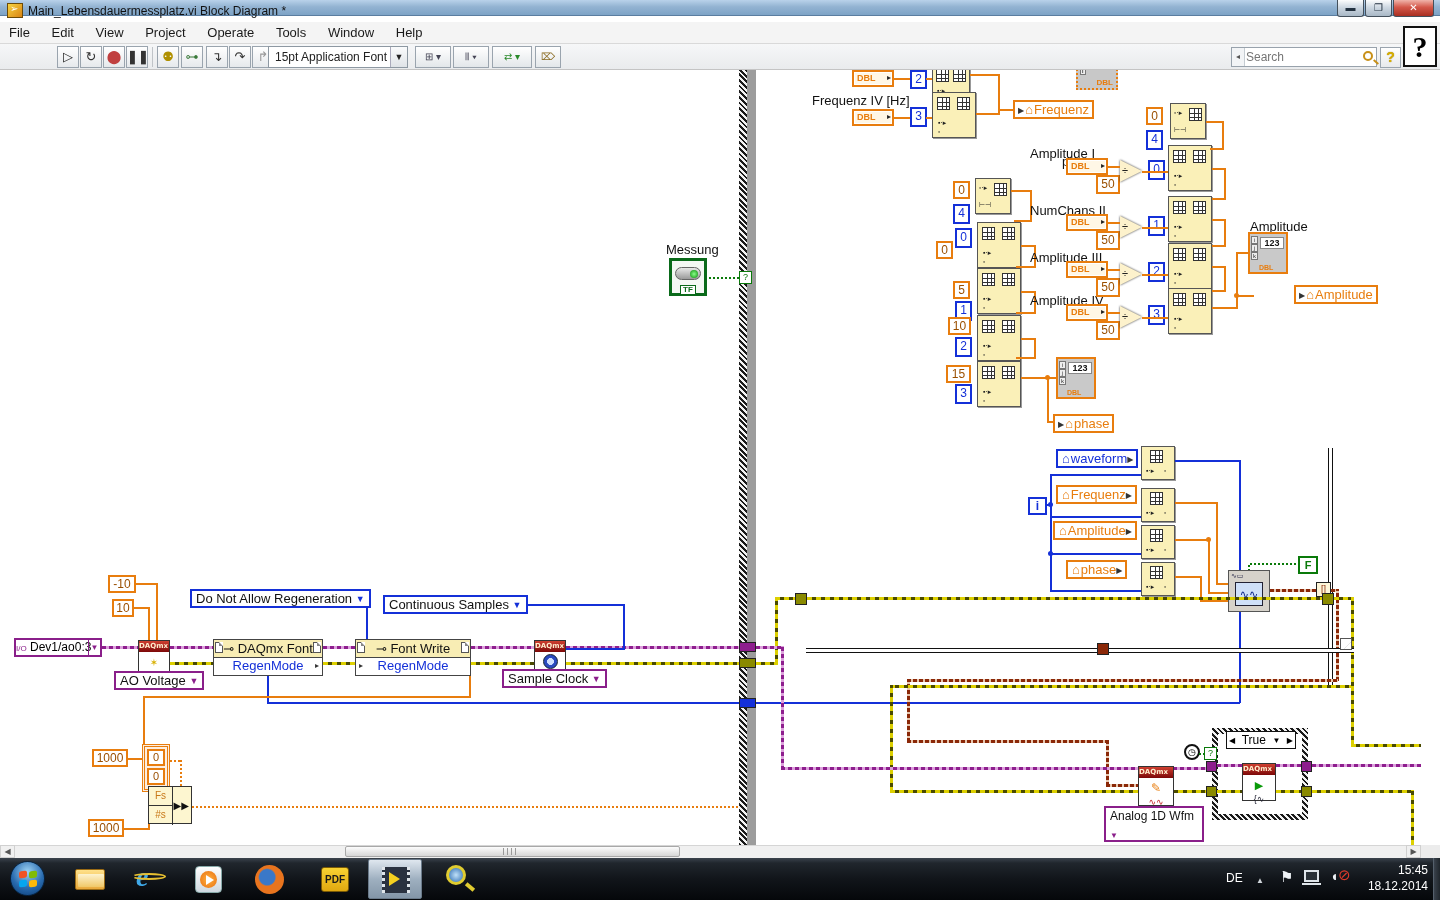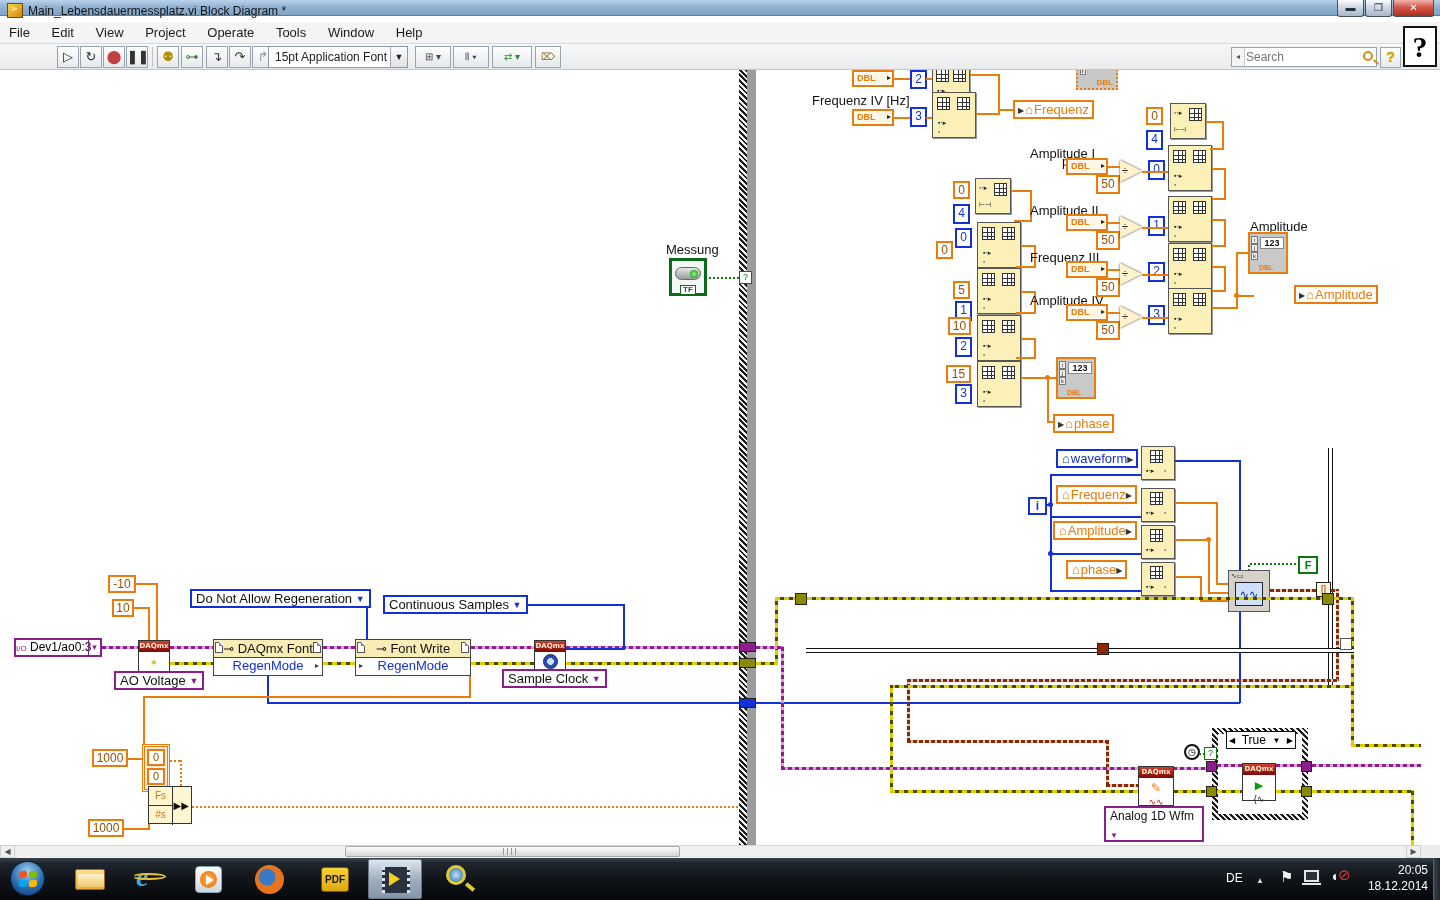--- a/index.html
+++ b/index.html
@@ -42,21 +42,21 @@
   .enum{position:absolute;height:19px;background:#fff;font-size:13px;line-height:15px;color:#111;padding:0 4px;white-space:nowrap}
   .enum .dd{font-size:9px;vertical-align:1px}
   .enum.p{border:2px solid #8a1f8a}.enum.p .dd{color:#8a1f8a}
   .enum.b{border:2px solid #1430d8}.enum.b .dd{color:#1430d8}
   .prop{position:absolute;border:1px solid #444;background:#fff}
   .prop .r1{height:18px;background:#f8edb4;border-bottom:1px solid #444;font-size:13px;text-align:center;line-height:17px;color:#111;position:relative}
   .prop .r2{height:17px;font-size:13px;text-align:center;line-height:16px;color:#1430d8;position:relative}
   .pg{position:absolute;top:2px;width:8px;height:11px;border:1px solid #555;background:#fff}
   .pg:after{content:"";position:absolute;right:-1px;top:-1px;border:2px solid #fff;border-left-color:#888;border-bottom-color:#888}
   .vi{position:absolute;width:32px;height:34px;border:1px solid #333;background:#fff}
-  .vi .h{height:11px;background:linear-gradient(#d04030,#7c0808);color:#ffeccc;font-size:7px;font-weight:bold;text-align:center;line-height:11px;font-family:"DejaVu Sans",sans-serif}
+  .vi .h{height:11px;background:linear-gradient(#d04030,#7c0808);color:#ffeccc;font-size:7px;font-weight:bold;text-align:left;line-height:11px;font-family:"DejaVu Sans",sans-serif}
   .vi .b{position:relative;height:21px;text-align:center}
   .anode{position:absolute;border:1px solid #555;background:#faf0b8;box-shadow:1px 1px 0 #999}
   .grid{position:absolute;width:13px;height:13px;border:1px solid #333;background:
      linear-gradient(#333,#333) 4px 0/1px 100% no-repeat,
      linear-gradient(#333,#333) 8px 0/1px 100% no-repeat,
      linear-gradient(#333,#333) 0 4px/100% 1px no-repeat,
      linear-gradient(#333,#333) 0 8px/100% 1px no-repeat,#fff}
   .mk{position:absolute;font-size:7px;color:#222;line-height:7px}
   .wire{position:absolute}
   .w-or{background:#e87d0e}
@@ -340,22 +340,22 @@
         <i>j</i>
         <i>k</i>
       </span>
     <div class="v">123</div>
     <span class="d">DBL</span>
   </div>
   <div class="lv" style="left:1053px;top:344px"><span class="ar">▶</span><span class="house"></span><span>phase</span></div>
 
   <div class="lbl" style="left:1030px;top:76px">Amplitude I</div>
   <div class="lbl" style="left:1062px;top:84px">phase</div>
-  <div class="lbl" style="left:1030px;top:133px">Amplitude II</div>
-  <div class="lbl" style="left:1030px;top:180px">Frequenz III</div>
+  <div class="lbl" style="left:1030px;top:133px">NumChans II</div>
+  <div class="lbl" style="left:1030px;top:180px">Amplitude III</div>
   <div class="lbl" style="left:1030px;top:223px">Amplitude IV</div>
 
   <div class="dblc" style="left:1066px;top:88px">
       <span class="t">DBL</span>
       <span class="a">▸</span>
     </div>
   <div class="const" style="left:1096px;top:105px;width:24px;height:19px">50</div>
   <div class="divtri" style="left:1120px;top:90px"></div>
   <div class="constb" style="left:1148px;top:90px;width:17px;height:20px">0</div>
   <div class="dblc" style="left:1066px;top:144px">
@@ -621,17 +621,17 @@
     <div class="abs" style="left:14px;top:6px;width:20px;height:20px;border-radius:50%;border:3px solid #e0cc30;background:radial-gradient(#bfe0f8,#2a6ab0)"></div>
     <div class="abs" style="left:33px;top:26px;width:10px;height:4px;background:#e0cc30;transform:rotate(40deg)"></div>
   </div>
   <div class="abs tray" style="left:1226px;top:13px">DE</div>
   <div class="abs" style="left:1256px;top:18px;color:#cfd5da;font-size:8px">▲</div>
   <div class="abs" style="left:1280px;top:10px;color:#eef2f6;font-size:15px">⚑</div>
   <div class="abs" style="left:1304px;top:12px;width:15px;height:12px;border:2px solid #dfe5ea;background:#2a3138"></div>
   <div class="abs" style="left:1302px;top:25px;width:19px;height:2px;background:#dfe5ea"></div>
   <div class="abs" style="left:1330px;top:10px;color:#eef2f6;font-size:14px">◖<span style="position:absolute;left:8px;top:-2px;color:#e03a2a;font-size:15px">⊘</span></div>
   <div class="abs tray" style="left:1356px;top:4px;width:72px;text-align:right;line-height:16px">
-    <div>20:05</div>
+    <div>15:45</div>
     <div>18.12.2014</div>
   </div>
   <div class="abs" style="left:1433px;top:0;width:7px;height:42px;background:linear-gradient(90deg,#3a424c,#20262c);border-left:1px solid #55606c"></div>
 </div>
 
 </body></html>

